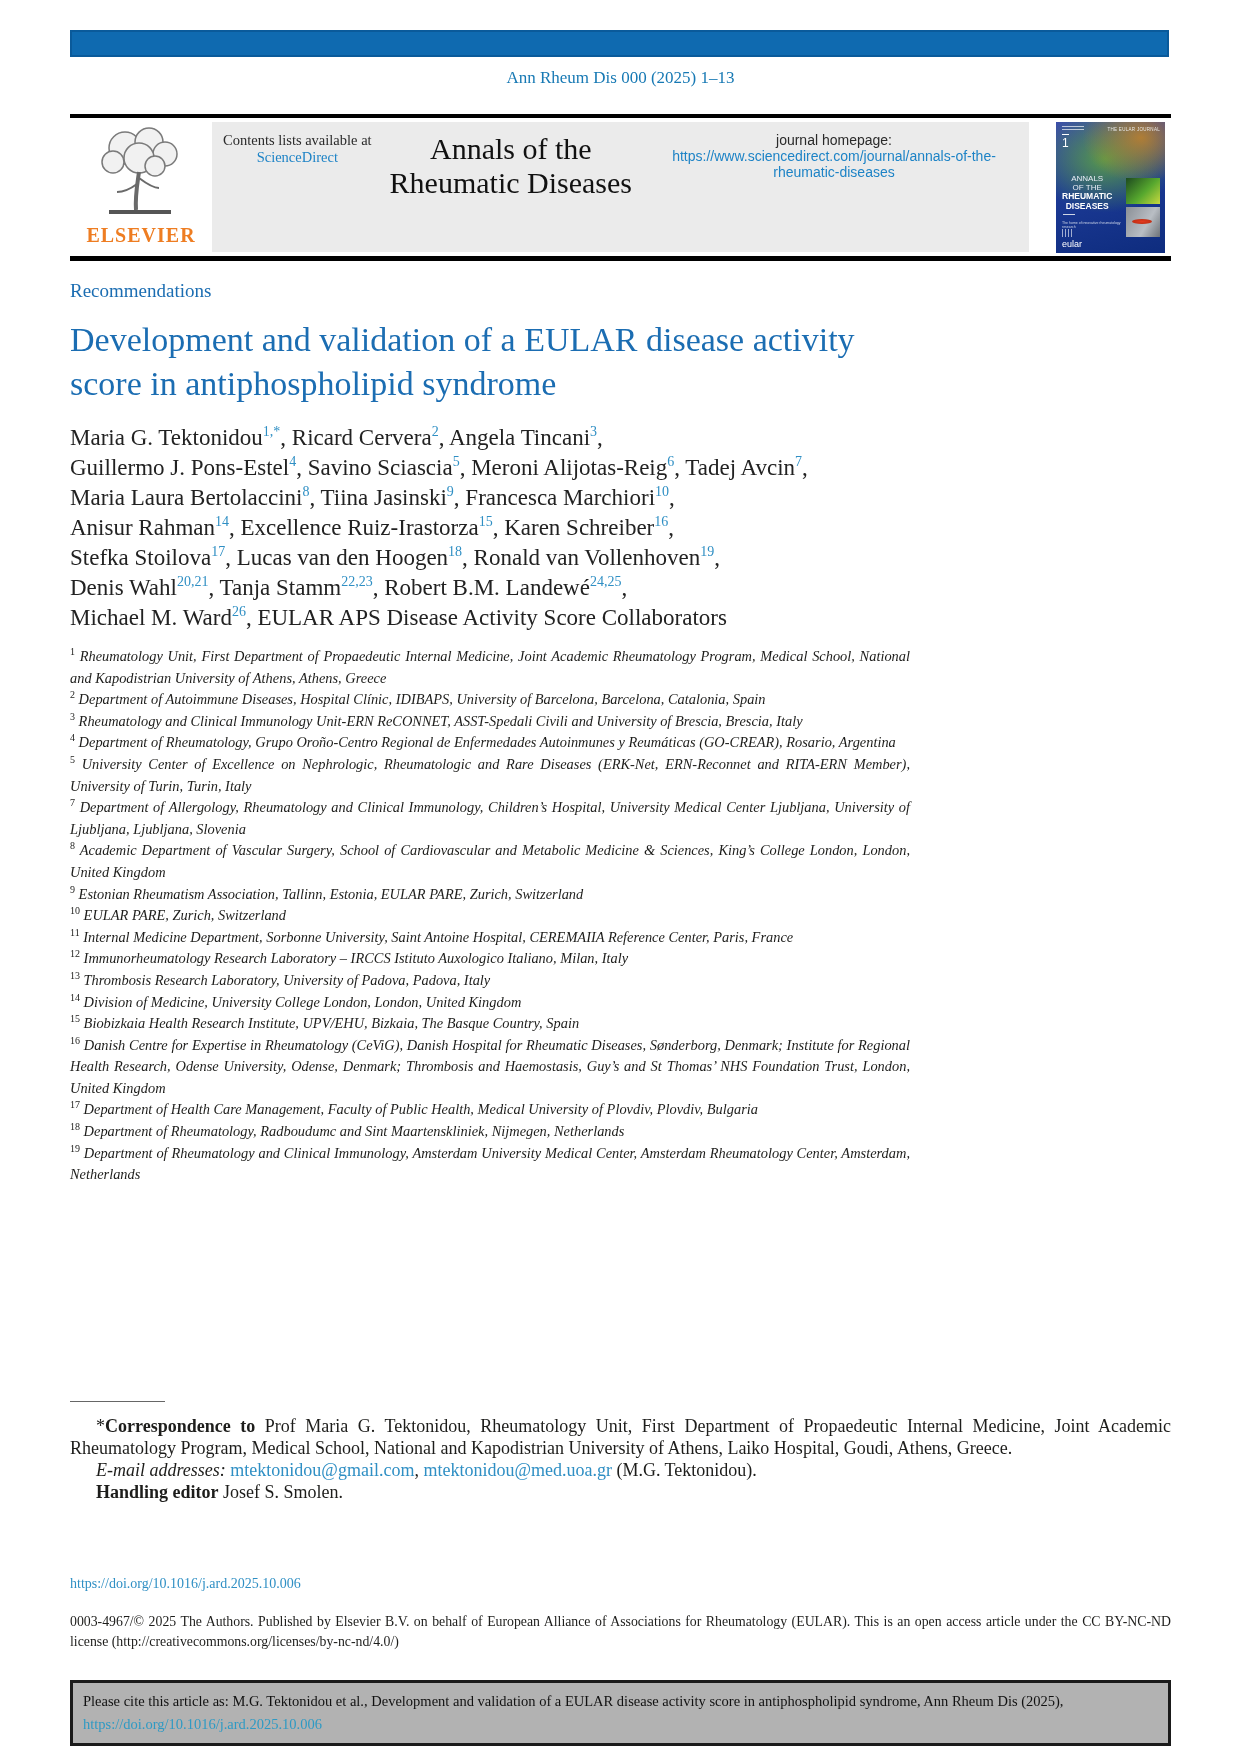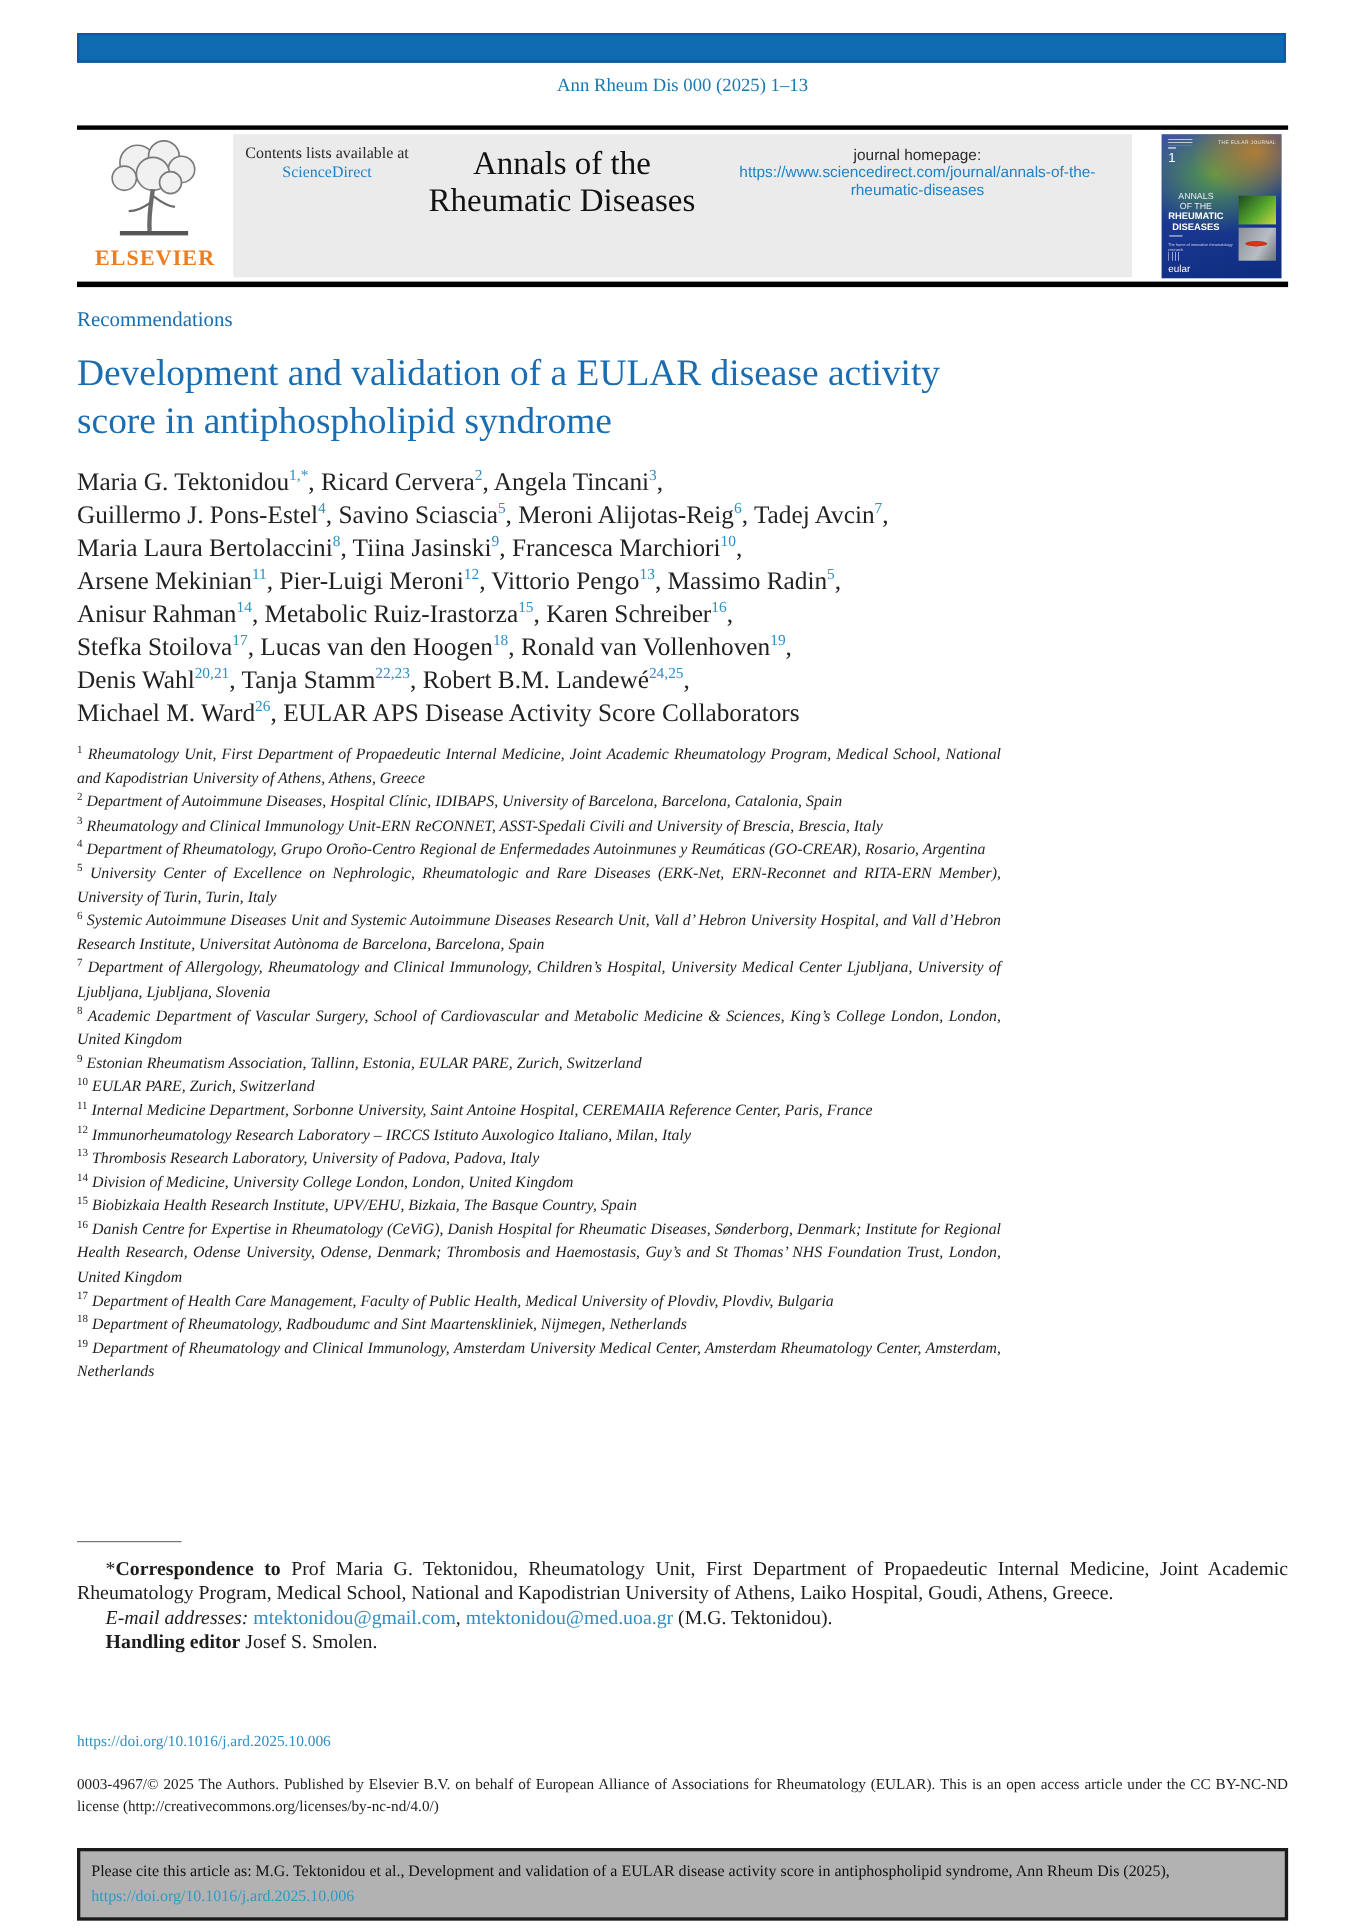--- a/index.html
+++ b/index.html
@@ -147,33 +147,31 @@
 
   <div class="rule rule2"></div>
 
   <div class="bodycol">
     <div class="section-label">Recommendations</div>
     <h1 class="art-title" style="margin:16px 0 0 0;font-weight:normal;">Development and validation of a EULAR disease activity score in antiphospholipid syndrome</h1>
     <div class="authors">
         <div><span>Maria G. Tektonidou</span><sup>1,*</sup>, <span>Ricard Cervera</span><sup>2</sup>, <span>Angela Tincani</span><sup>3</sup>, </div>
         <div><span>Guillermo J. Pons-Estel</span><sup>4</sup>, <span>Savino Sciascia</span><sup>5</sup>, <span>Meroni Alijotas-Reig</span><sup>6</sup>, <span>Tadej Avcin</span><sup>7</sup>, </div>
         <div><span>Maria Laura Bertolaccini</span><sup>8</sup>, <span>Tiina Jasinski</span><sup>9</sup>, <span>Francesca Marchiori</span><sup>10</sup>, </div>
-        <div><span>Arsene Mekinian</span><sup>11</sup>, <span>Pier-Luigi Meroni</span><sup>12</sup>, <span>Vittorio Pengo</span><sup>13</sup>, <span>Massimo Radin</span><sup>5</sup>, </div>
-        <div><span>Anisur Rahman</span><sup>14</sup>, <span>Metabolic Ruiz-Irastorza</span><sup>15</sup>, <span>Karen Schreiber</span><sup>16</sup>, </div>
+        <div><span>Anisur Rahman</span><sup>14</sup>, <span>Excellence Ruiz-Irastorza</span><sup>15</sup>, <span>Karen Schreiber</span><sup>16</sup>, </div>
         <div><span>Stefka Stoilova</span><sup>17</sup>, <span>Lucas van den Hoogen</span><sup>18</sup>, <span>Ronald van Vollenhoven</span><sup>19</sup>, </div>
         <div><span>Denis Wahl</span><sup>20,21</sup>, <span>Tanja Stamm</span><sup>22,23</sup>, <span>Robert B.M. Landewé</span><sup>24,25</sup>, </div>
         <div><span>Michael M. Ward</span><sup>26</sup>, <span>EULAR APS Disease Activity Score Collaborators</span></div>
       </div>
     <div class="affils">
         <div><sup>1</sup> Rheumatology Unit, First Department of Propaedeutic Internal Medicine, Joint Academic Rheumatology Program, Medical School, National and Kapodistrian University of Athens, Athens, Greece</div>
         <div><sup>2</sup> Department of Autoimmune Diseases, Hospital Clínic, IDIBAPS, University of Barcelona, Barcelona, Catalonia, Spain</div>
         <div><sup>3</sup> Rheumatology and Clinical Immunology Unit-ERN ReCONNET, ASST-Spedali Civili and University of Brescia, Brescia, Italy</div>
         <div><sup>4</sup> Department of Rheumatology, Grupo Oroño-Centro Regional de Enfermedades Autoinmunes y Reumáticas (GO-CREAR), Rosario, Argentina</div>
         <div><sup>5</sup> University Center of Excellence on Nephrologic, Rheumatologic and Rare Diseases (ERK-Net, ERN-Reconnet and RITA-ERN Member), University of Turin, Turin, Italy</div>
-        <div><sup>6</sup> Systemic Autoimmune Diseases Unit and Systemic Autoimmune Diseases Research Unit, Vall d’ Hebron University Hospital, and Vall d’Hebron Research Institute, Universitat Autònoma de Barcelona, Barcelona, Spain</div>
         <div><sup>7</sup> Department of Allergology, Rheumatology and Clinical Immunology, Children’s Hospital, University Medical Center Ljubljana, University of Ljubljana, Ljubljana, Slovenia</div>
         <div><sup>8</sup> Academic Department of Vascular Surgery, School of Cardiovascular and Metabolic Medicine &amp; Sciences, King’s College London, London, United Kingdom</div>
         <div><sup>9</sup> Estonian Rheumatism Association, Tallinn, Estonia, EULAR PARE, Zurich, Switzerland</div>
         <div><sup>10</sup> EULAR PARE, Zurich, Switzerland</div>
         <div><sup>11</sup> Internal Medicine Department, Sorbonne University, Saint Antoine Hospital, CEREMAIIA Reference Center, Paris, France</div>
         <div><sup>12</sup> Immunorheumatology Research Laboratory – IRCCS Istituto Auxologico Italiano, Milan, Italy</div>
         <div><sup>13</sup> Thrombosis Research Laboratory, University of Padova, Padova, Italy</div>
         <div><sup>14</sup> Division of Medicine, University College London, London, United Kingdom</div>
         <div><sup>15</sup> Biobizkaia Health Research Institute, UPV/EHU, Bizkaia, The Basque Country, Spain</div>
         <div><sup>16</sup> Danish Centre for Expertise in Rheumatology (CeViG), Danish Hospital for Rheumatic Diseases, Sønderborg, Denmark; Institute for Regional Health Research, Odense University, Odense, Denmark; Thrombosis and Haemostasis, Guy’s and St Thomas’ NHS Foundation Trust, London, United Kingdom</div>

